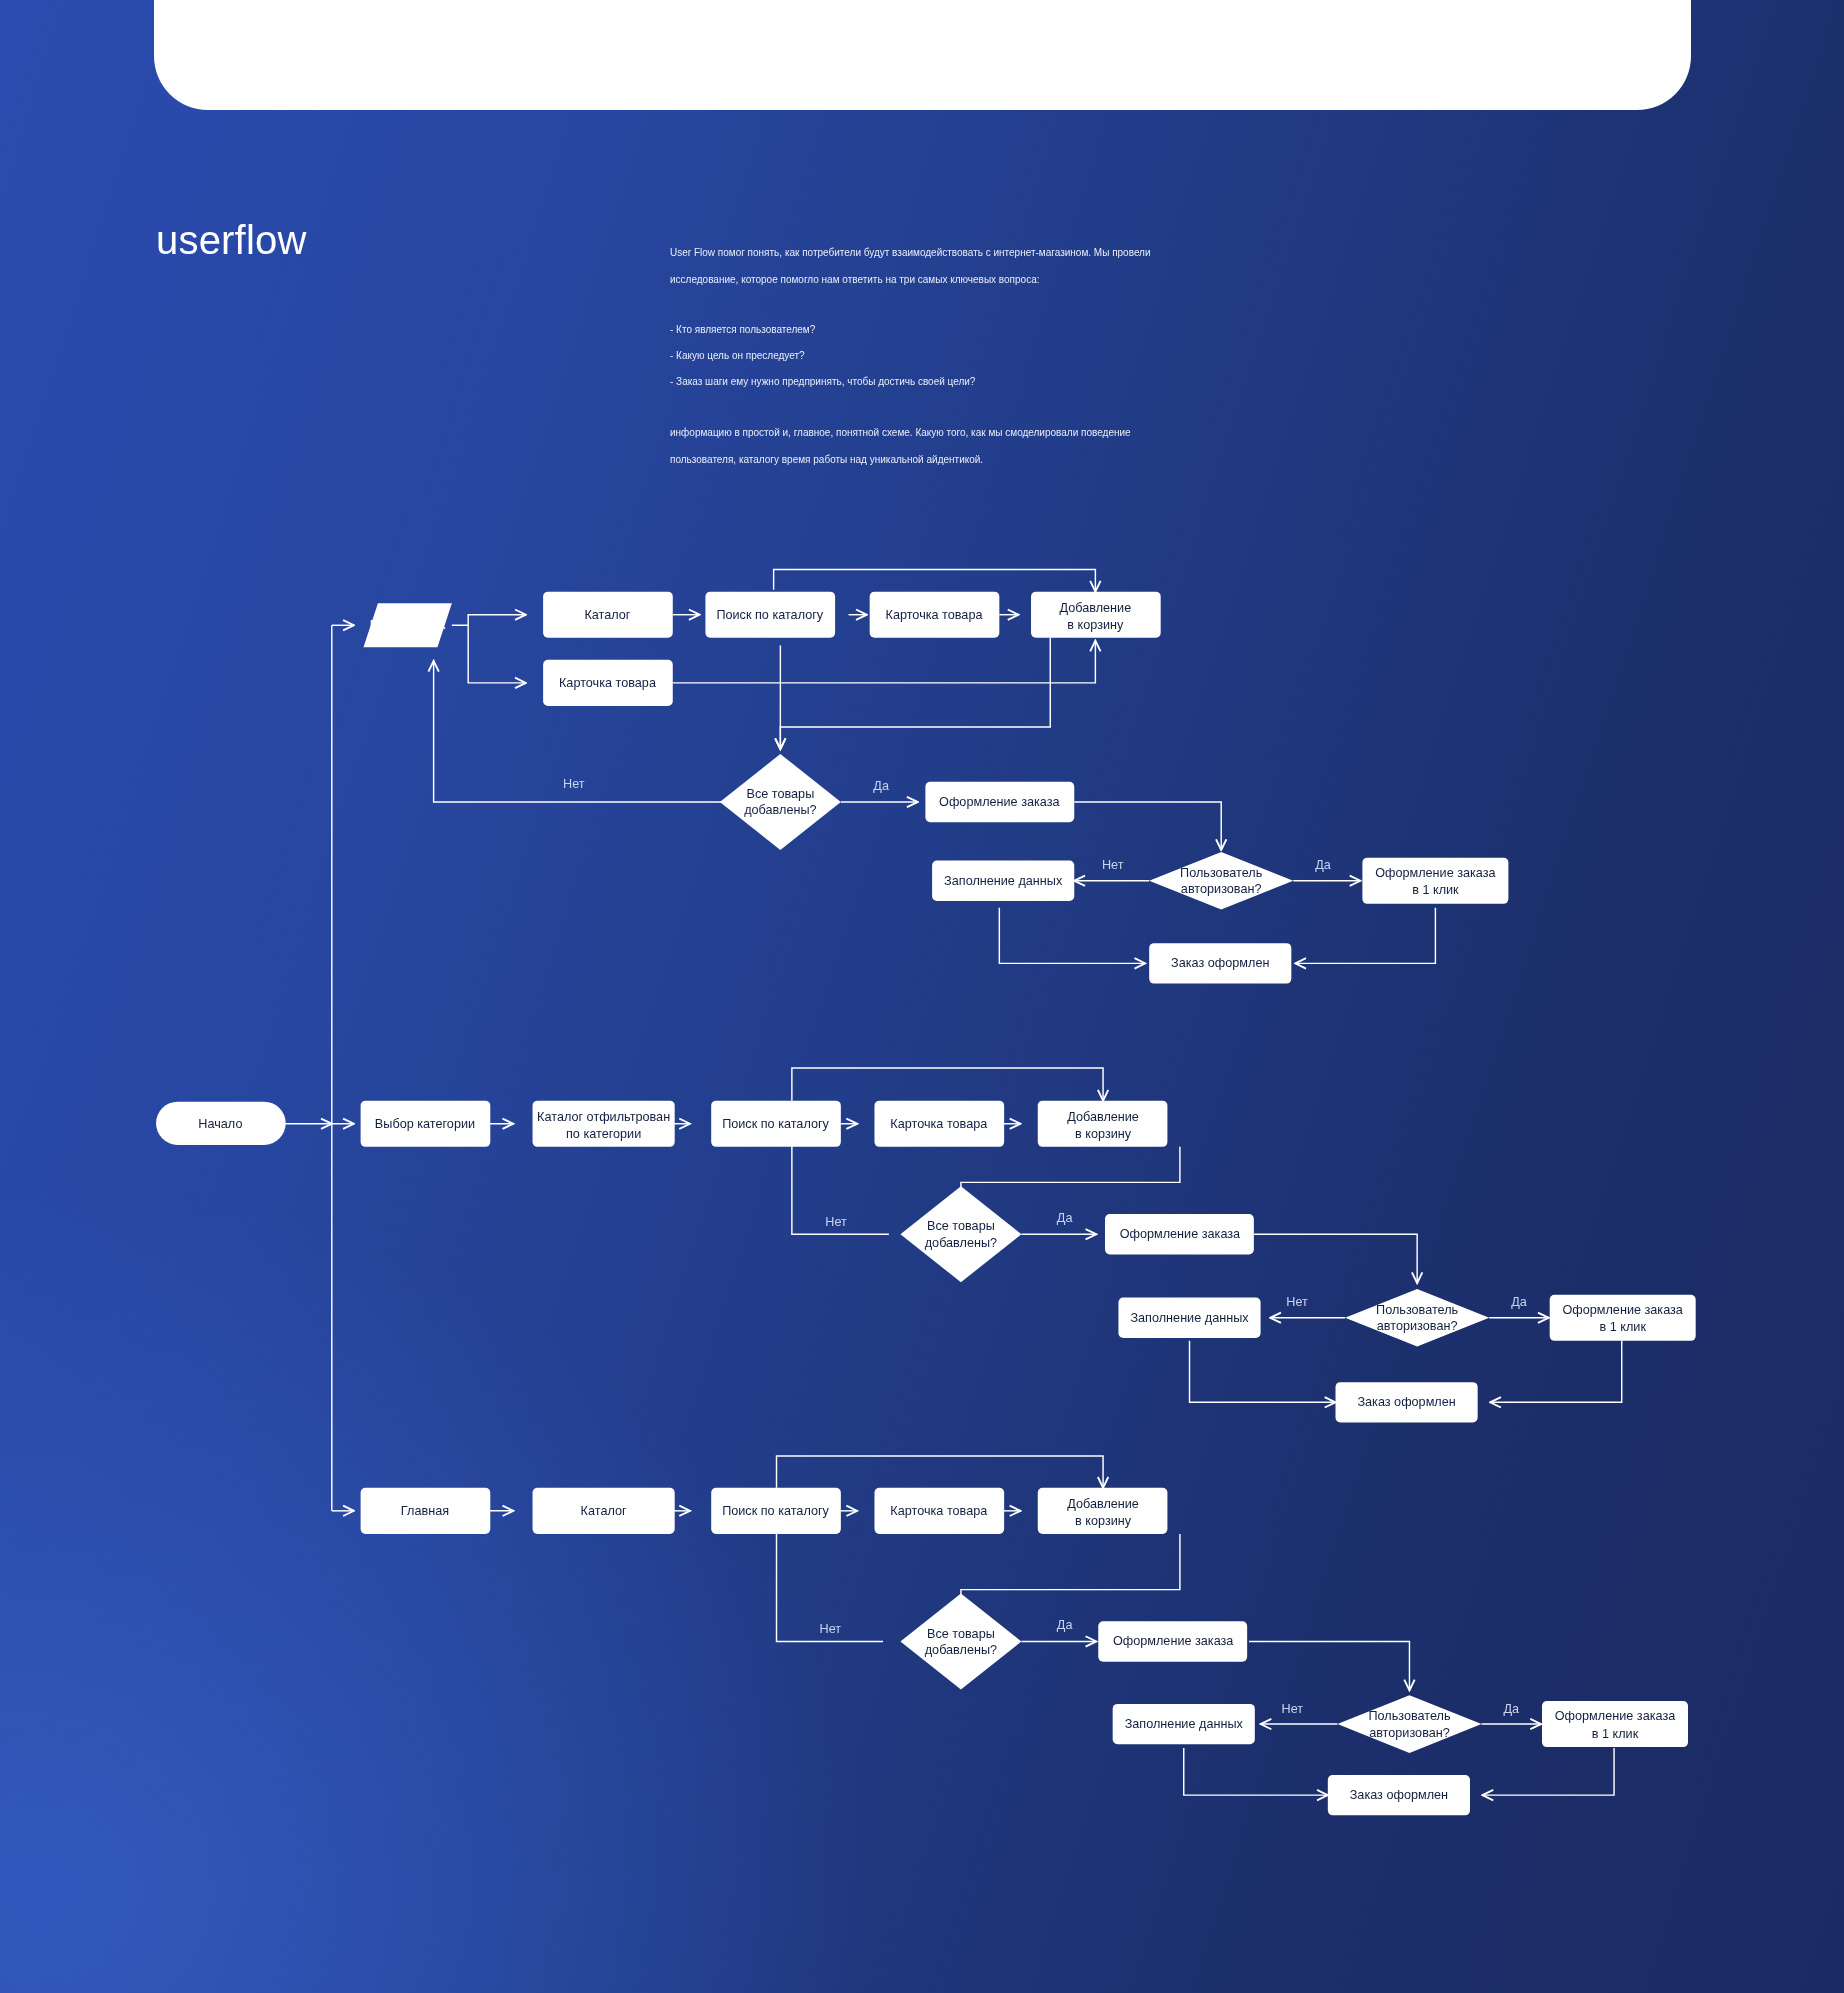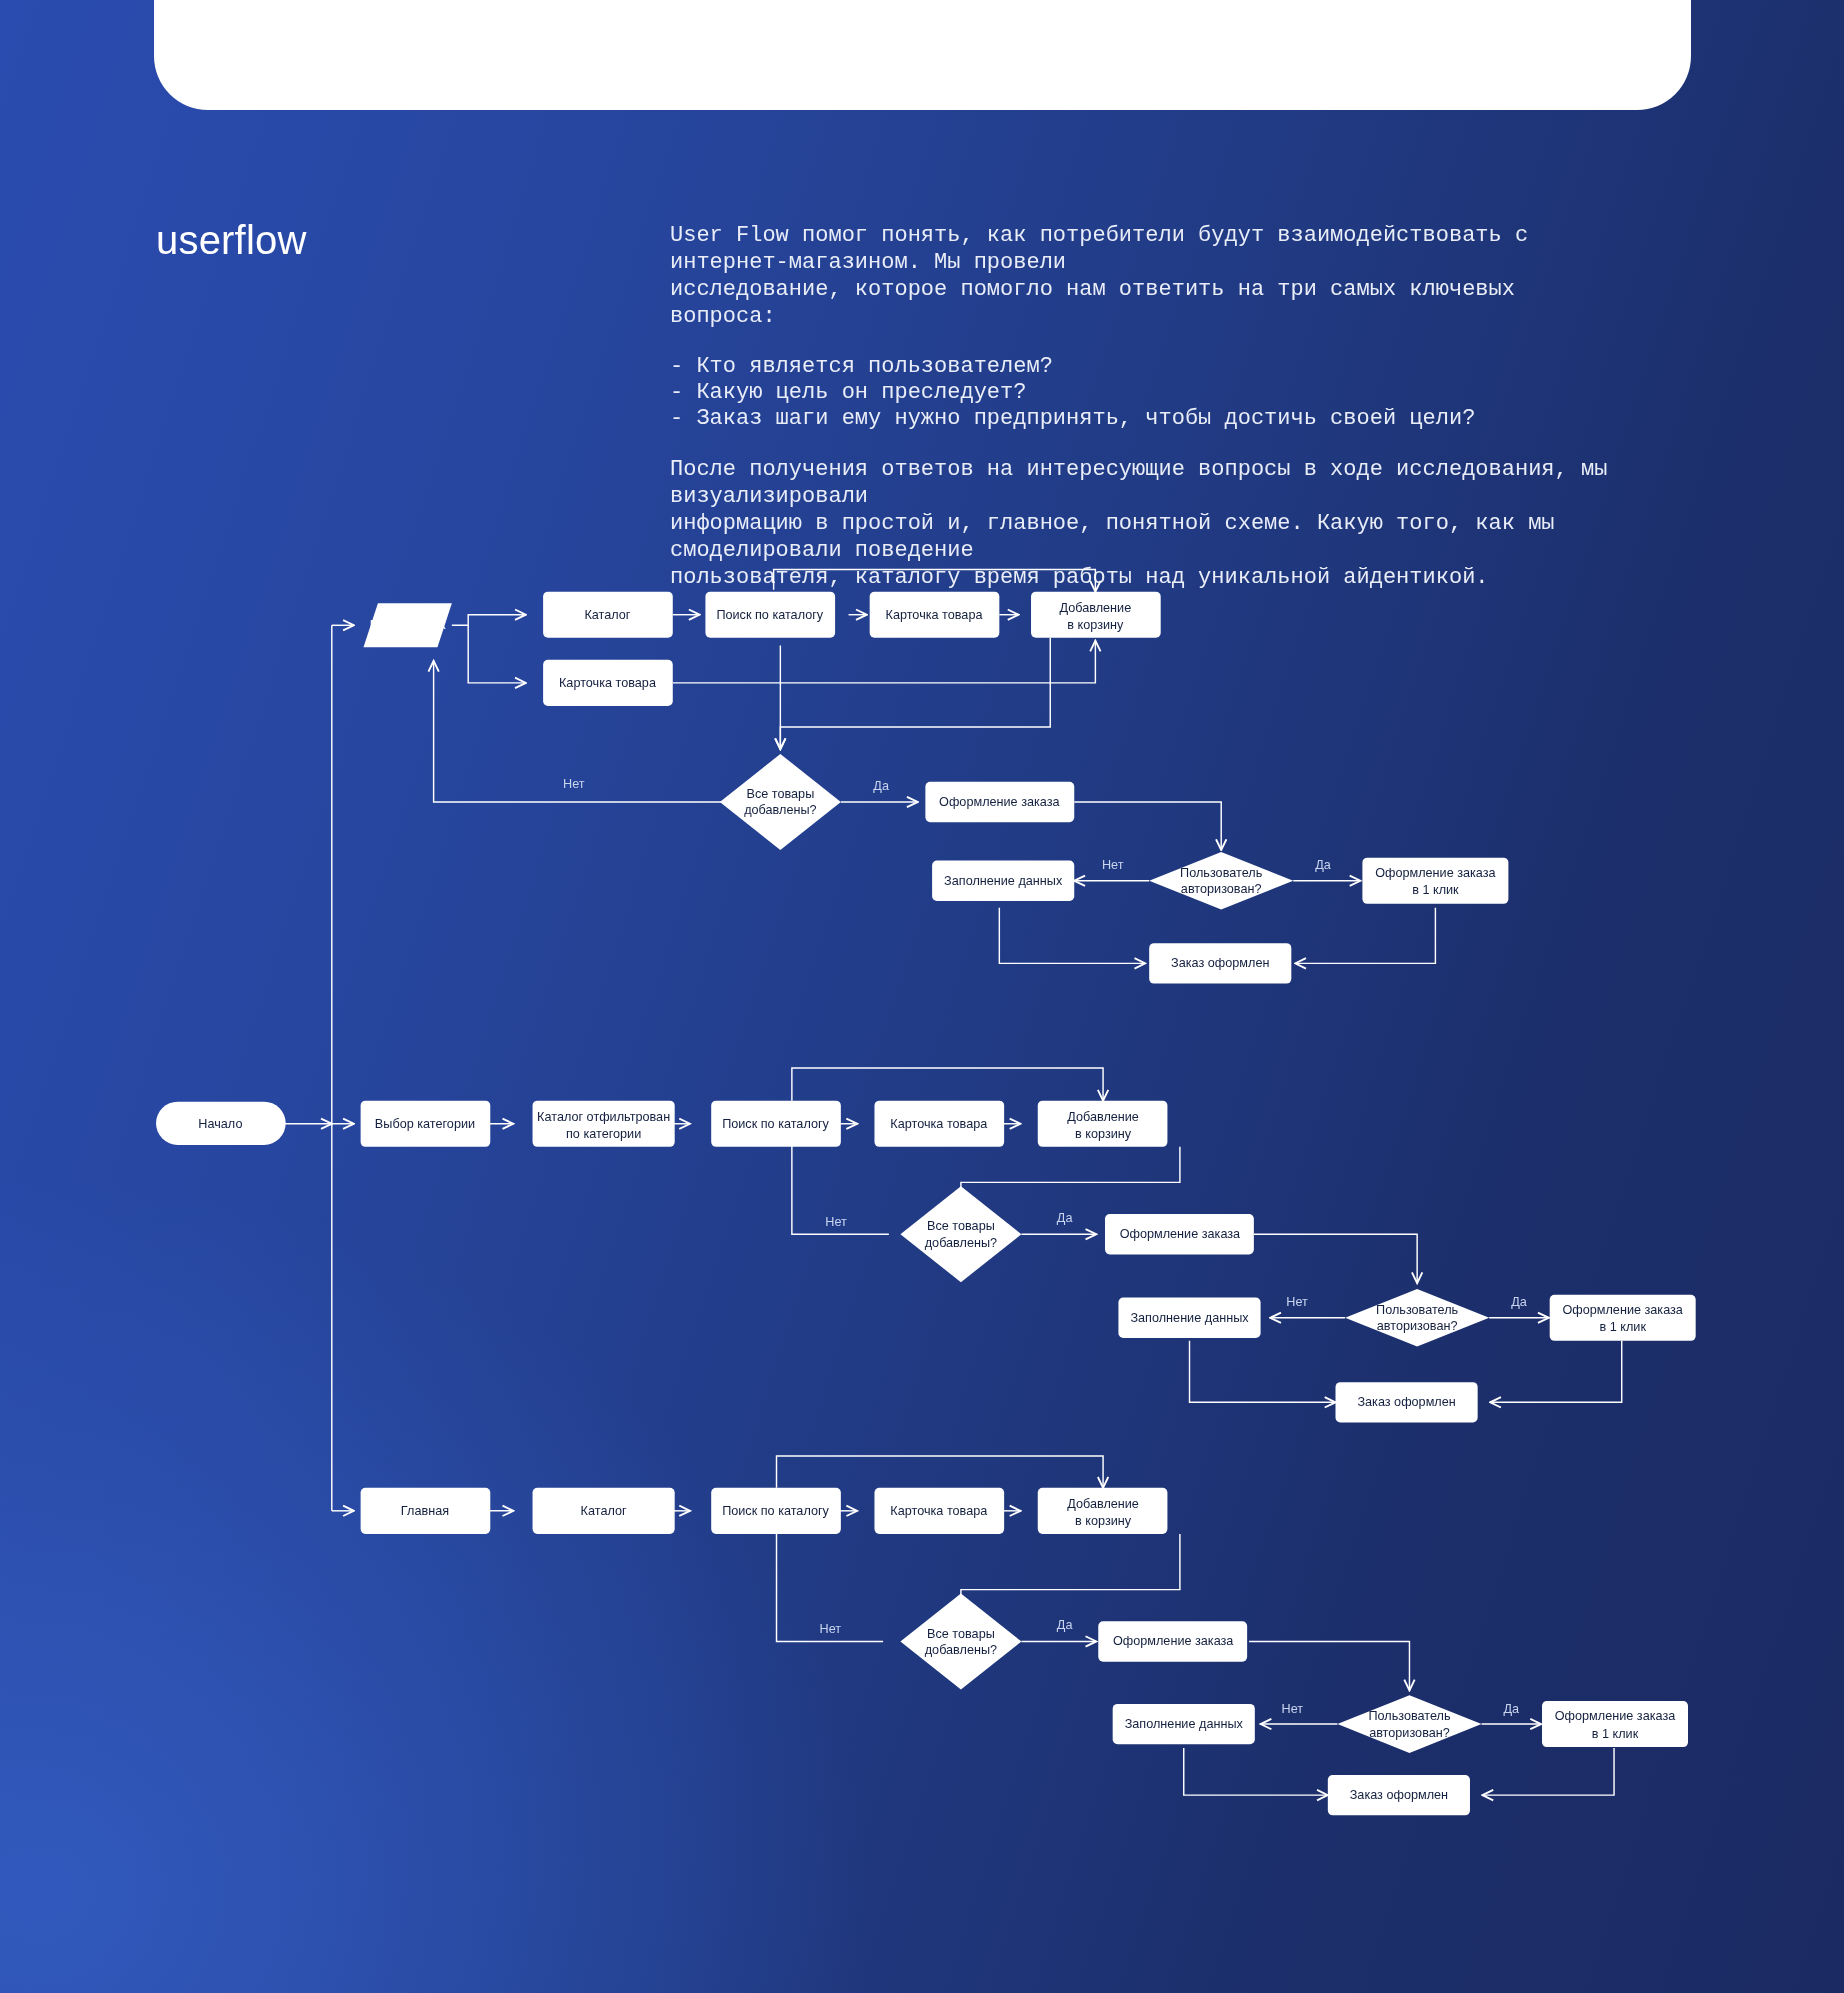--- a/index.html
+++ b/index.html
@@ -31,26 +31,25 @@
     position: absolute;
     left: 156px; top: 4px;
     font-size: 40px;
     font-weight: 400;
     color: #ffffff;
     letter-spacing: 0.2px;
     line-height: 1;
   }
   #intro {
     position: absolute;
-    left: 670px; top: 6px;
+    left: 670px; top: 23px;
     width: 946px;
     color: #e9edf8;
-    font-size: 22px;
+    font-size: 10px;
     line-height: 27px;
-    font-family: Liberation Mono, monospace;
   }
   #intro p { margin: 0; }
   #intro .gap { height: 24px; }
   #intro .q { line-height: 26px; }
   #flow {
     position: absolute;
     left: 0; top: 0;
     width: 1845px; height: 1993px;
   }
   svg text { font-family: "Liberation Sans", sans-serif; }
@@ -69,21 +68,20 @@
 <div id="header">
   <div id="title">userflow</div>
   <div id="intro">
     <p>User Flow помог понять, как потребители будут взаимодействовать с интернет-магазином. Мы провели</p>
     <p>исследование, которое помогло нам ответить на три самых ключевых вопроса:</p>
     <div class="gap"></div>
     <p class="q">- Кто является пользователем?</p>
     <p class="q">- Какую цель он преследует?</p>
     <p class="q">- Заказ шаги ему нужно предпринять, чтобы достичь своей цели?</p>
     <div class="gap"></div>
-    <p>После получения ответов на интересующие вопросы в ходе исследования, мы визуализировали</p>
     <p>информацию в простой и, главное, понятной схеме. Какую того, как мы смоделировали поведение</p>
     <p>пользователя, каталогу время работы над уникальной айдентикой.</p>
   </div>
 </div>
 
 <svg id="flow" viewBox="0 0 1920 2075">
   <defs>
     <marker id="ah" markerWidth="9" markerHeight="9" refX="8" refY="4.5" orient="auto" markerUnits="strokeWidth">
       <path d="M0.5,0.9 L8,4.5 L0.5,8.1" fill="none" stroke="#ffffff" stroke-width="1.3"></path>
     </marker>

